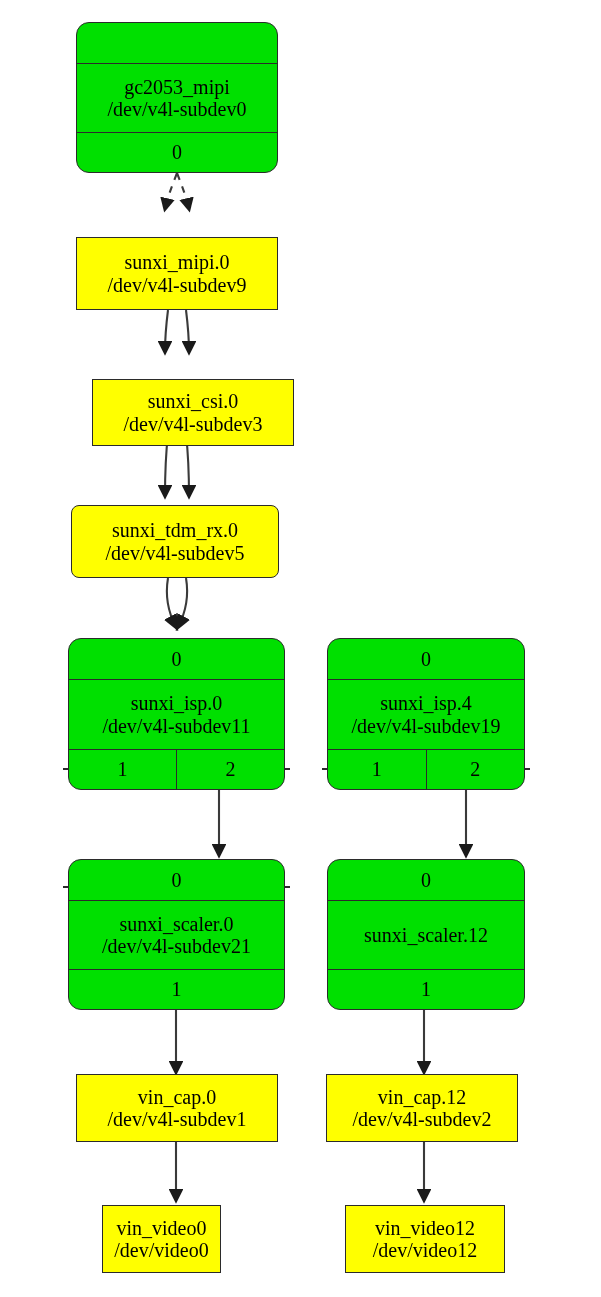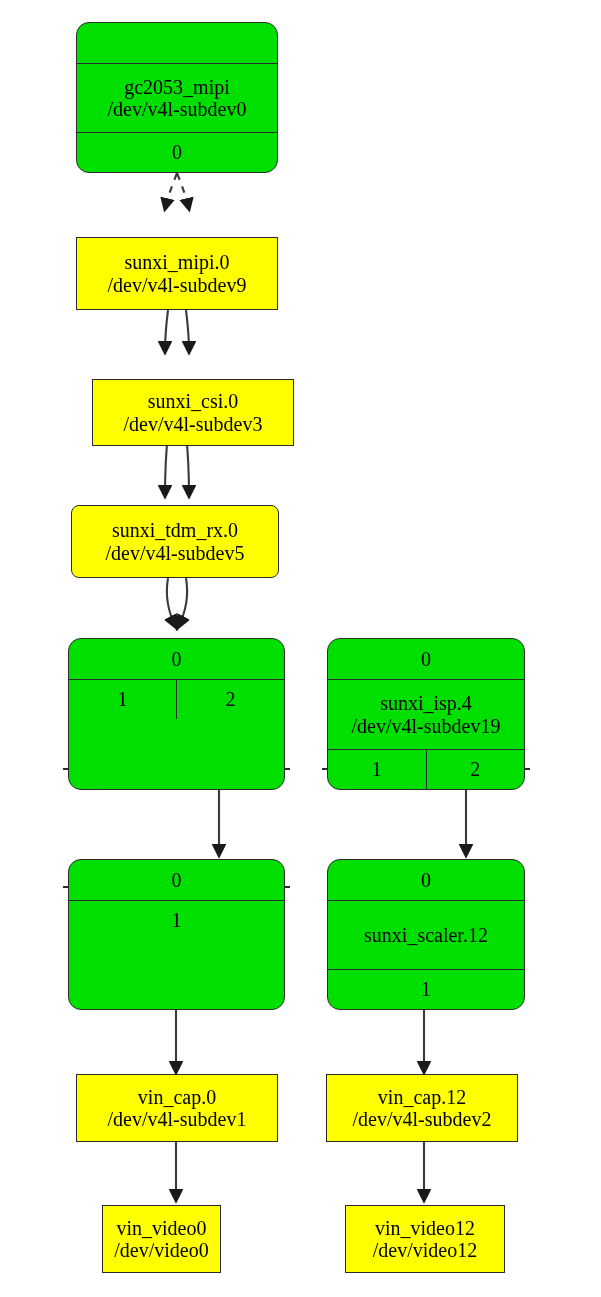--- a/index.html
+++ b/index.html
@@ -160,20 +160,24 @@
 
   <div class="node plain" style="left:71px; top:505px; width:208px; height:73px;border-radius:8px;">
     <div class="row label">
       <span class="ln">sunxi_tdm_rx.0</span>
       <span class="ln">/dev/v4l-subdev5</span>
     </div>
   </div>
 
   <div class="node green" style="left:68px; top:638px; width:217px; height:152px;">
     <div class="row port" style="height:40px;">0</div>
+    <div class="row label divider-top">
+      <span class="ln">sunxi_isp.0</span>
+      <span class="ln">/dev/v4l-subdev11</span>
+    </div>
     <div class="portrow" style="height:39px;">
       <div class="cell">1</div>
       <div class="cell">2</div>
     </div>
   </div>
   <div class="stub" style="left:63px; top:768px;"></div>
   <div class="stub" style="left:284px; top:768px;"></div>
 
   <div class="node green" style="left:327px; top:638px; width:198px; height:152px;">
     <div class="row port" style="height:40px;">0</div>
@@ -184,20 +188,24 @@
     <div class="portrow" style="height:39px;">
       <div class="cell">1</div>
       <div class="cell">2</div>
     </div>
   </div>
   <div class="stub" style="left:322px; top:768px;"></div>
   <div class="stub" style="left:524px; top:768px;"></div>
 
   <div class="node green" style="left:68px; top:859px; width:217px; height:151px;">
     <div class="row port" style="height:40px;">0</div>
+    <div class="row label divider-top">
+      <span class="ln">sunxi_scaler.0</span>
+      <span class="ln">/dev/v4l-subdev21</span>
+    </div>
     <div class="portrow" style="height:39px;">
       <div class="cell">1</div>
     </div>
   </div>
   <div class="stub" style="left:63px; top:886px;"></div>
   <div class="stub" style="left:284px; top:886px;"></div>
 
   <div class="node green" style="left:327px; top:859px; width:198px; height:151px;">
     <div class="row port" style="height:40px;">0</div>
     <div class="row label divider-top">

